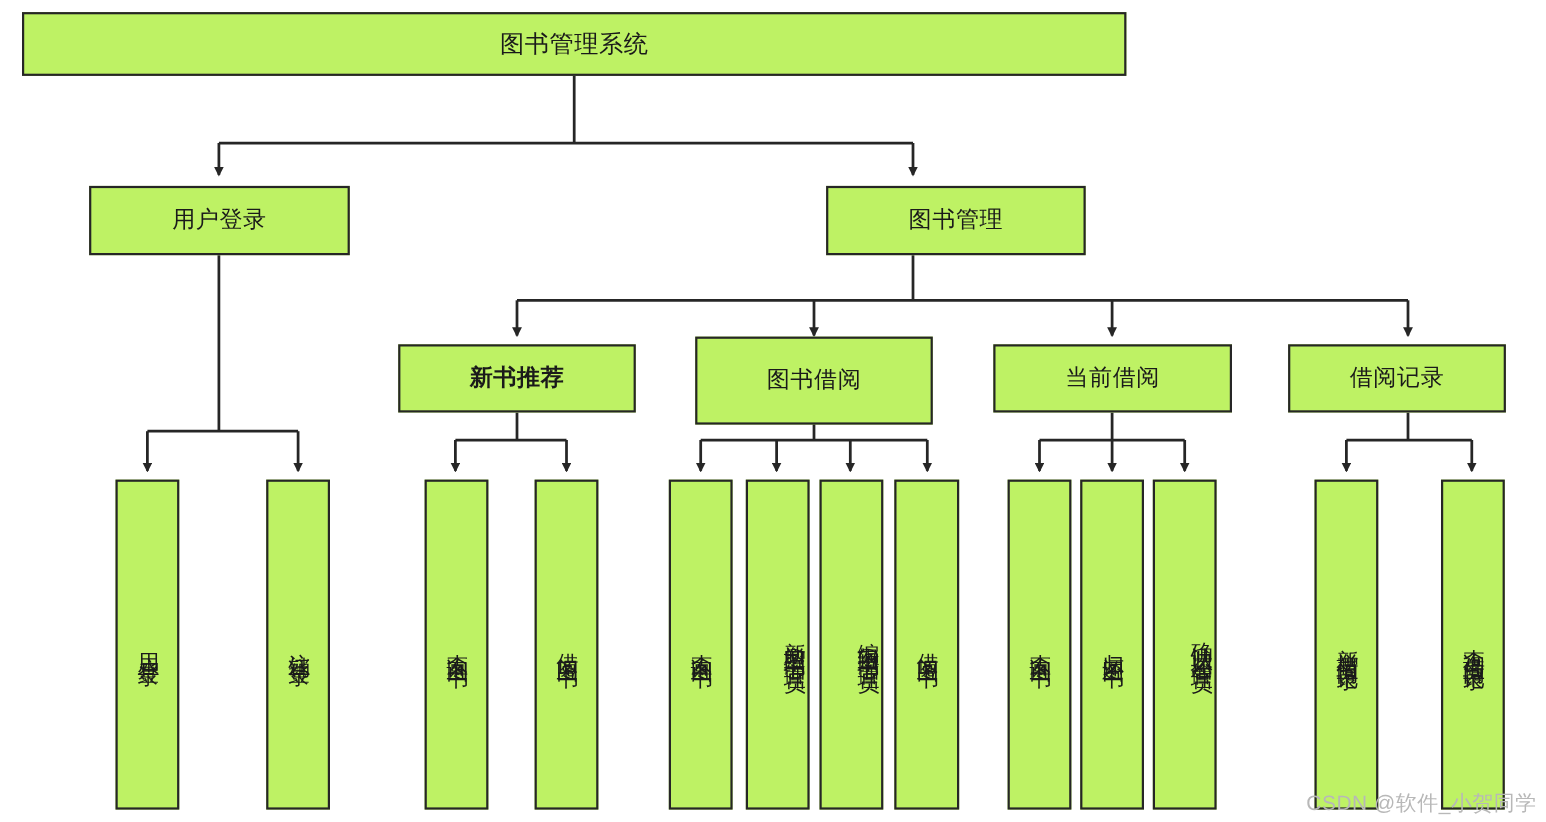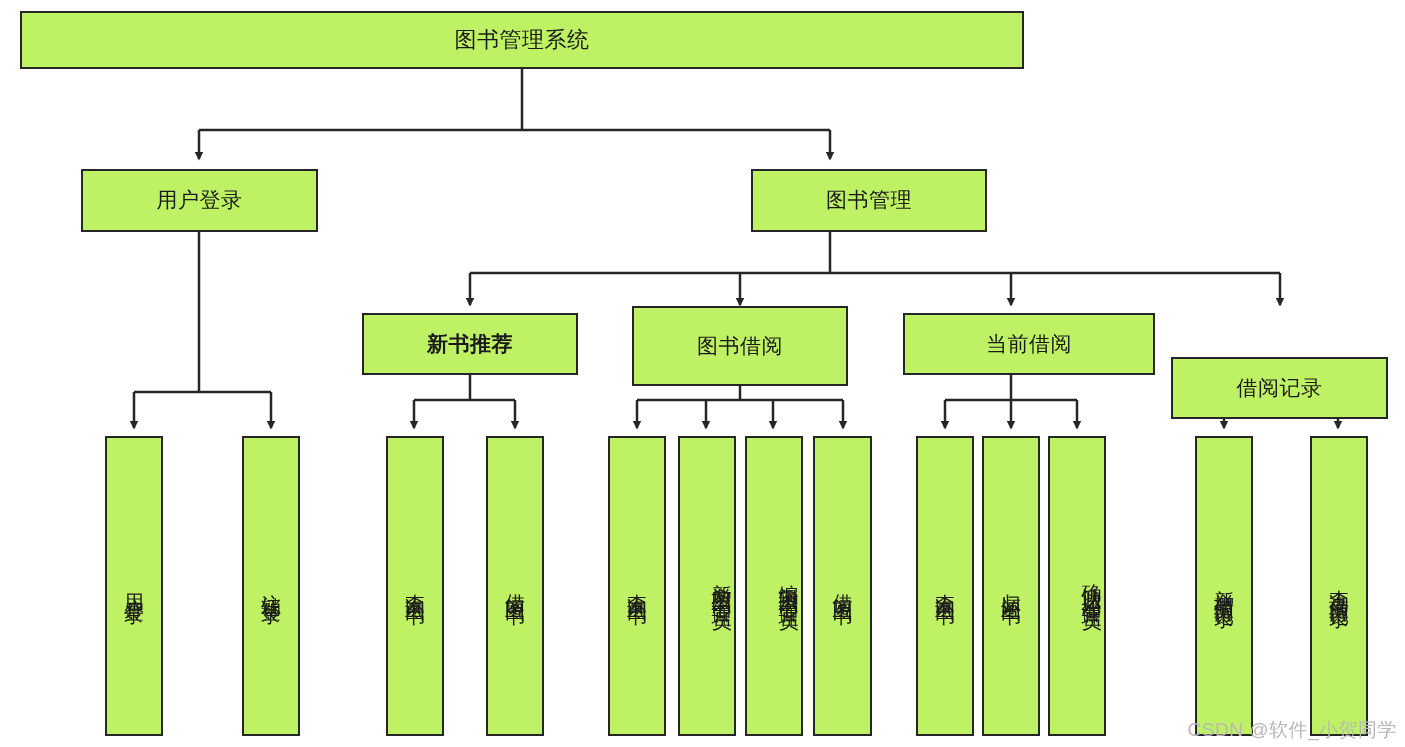--- a/index.html
+++ b/index.html
@@ -136,24 +136,24 @@
   <div class="node lvl2" style="left:712px; top:169px; width:236px; height:63px;margin-left:39px;">
     <span class="node-label">图书管理</span>
   </div>
 
   <div class="node lvl3" style="left:362px; top:313px; width:216px; height:62px;font-weight:bold;">
     <span class="node-label">新书推荐</span>
   </div>
   <div class="node lvl3" style="left:632px; top:306px; width:216px; height:80px;">
     <span class="node-label">图书借阅</span>
   </div>
-  <div class="node lvl3" style="left:903px; top:313px; width:252px; height:62px;">
+  <div class="node lvl3" style="left:903px; top:313px; width:217px; height:62px;">
     <span class="node-label">当前借阅</span>
   </div>
-  <div class="node lvl3" style="left:1171px; top:313px; width:217px; height:62px;margin-top:44px;">
+  <div class="node lvl3" style="left:1171px; top:313px; width:198px; height:62px;">
     <span class="node-label">借阅记录</span>
   </div>
 
   <div class="node leaf" style="left:105px; top:436px; width:58px; height:300px;">
     <span class="node-label">用户登录</span>
   </div>
   <div class="node leaf" style="left:242px; top:436px; width:58px; height:300px;">
     <span class="node-label">注销登录</span>
   </div>
 

